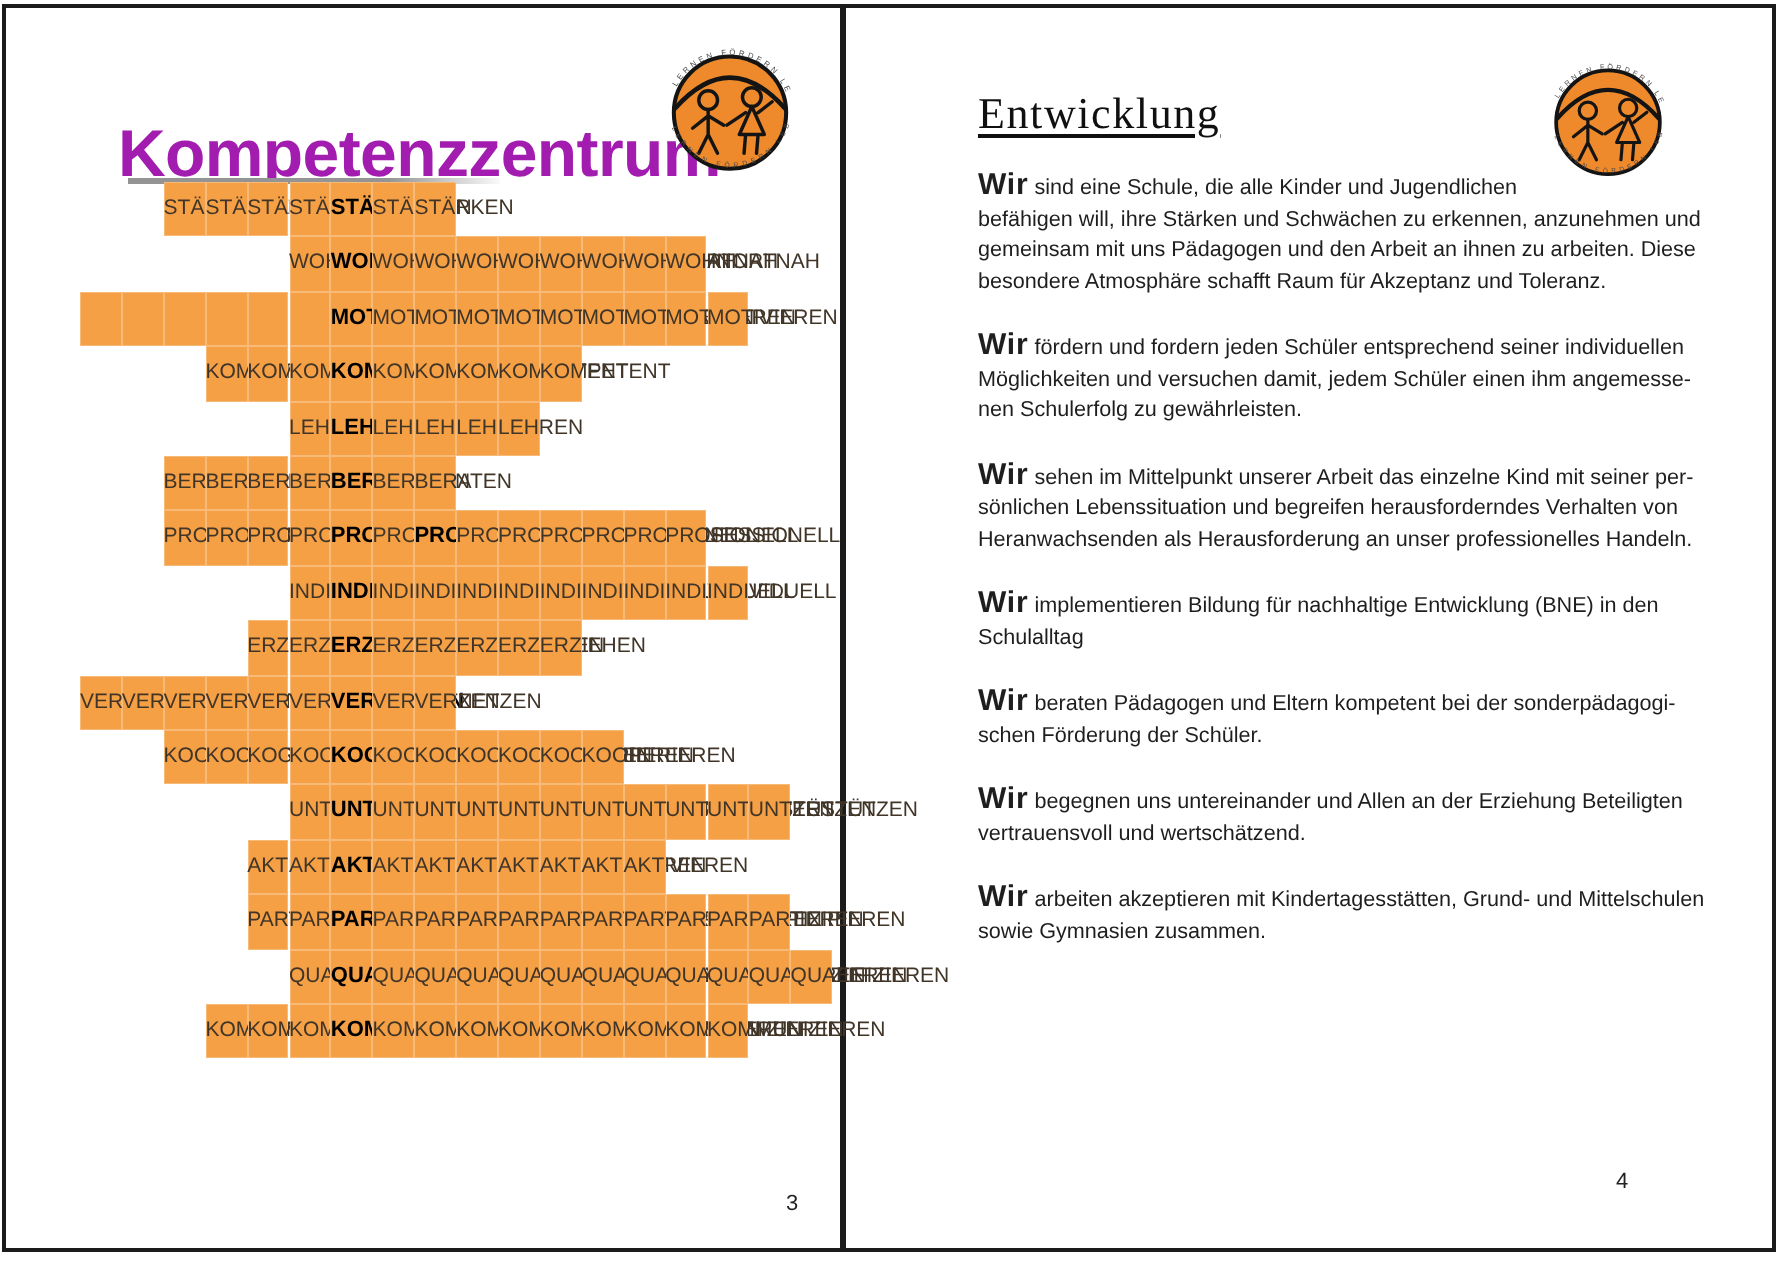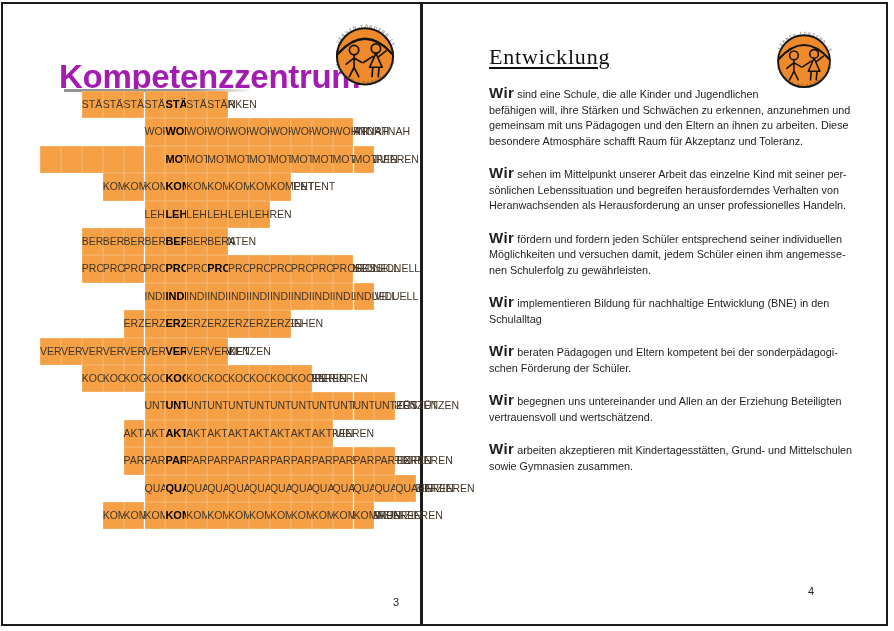--- a/index.html
+++ b/index.html
@@ -249,28 +249,28 @@
 
   <div class="rp-title">Entwicklung</div>
 
   <svg class="logo rp" viewBox="0 0 100 100">
     <use href="#lfl-logo"></use>
   </svg>
 
   <div class="rp-body" id="rp-body">
       <p class="para"><span class="lead">Wir</span> <span>sind eine Schule, die alle Kinder und Jugendlichen
 befähigen will, ihre Stärken und Schwächen zu erkennen, anzunehmen und
-gemeinsam mit uns Pädagogen und den Eltern an ihnen zu arbeiten. Diese
+gemeinsam mit uns Pädagogen und den Arbeit an ihnen zu arbeiten. Diese
 besondere Atmosphäre schafft Raum für Akzeptanz und Toleranz.</span></p>
+      <p class="para"><span class="lead">Wir</span> <span>fördern und fordern jeden Schüler entsprechend seiner individuellen
+Möglichkeiten und versuchen damit, jedem Schüler einen ihm angemesse-
+nen Schulerfolg zu gewährleisten.</span></p>
       <p class="para"><span class="lead">Wir</span> <span>sehen im Mittelpunkt unserer Arbeit das einzelne Kind mit seiner per-
 sönlichen Lebenssituation und begreifen herausforderndes Verhalten von
 Heranwachsenden als Herausforderung an unser professionelles Handeln.</span></p>
-      <p class="para"><span class="lead">Wir</span> <span>fördern und fordern jeden Schüler entsprechend seiner individuellen
-Möglichkeiten und versuchen damit, jedem Schüler einen ihm angemesse-
-nen Schulerfolg zu gewährleisten.</span></p>
       <p class="para"><span class="lead">Wir</span> <span>implementieren Bildung für nachhaltige Entwicklung (BNE) in den
 Schulalltag</span></p>
       <p class="para"><span class="lead">Wir</span> <span>beraten Pädagogen und Eltern kompetent bei der sonderpädagogi-
 schen Förderung der Schüler.</span></p>
       <p class="para"><span class="lead">Wir</span> <span>begegnen uns untereinander und Allen an der Erziehung Beteiligten
 vertrauensvoll und wertschätzend.</span></p>
       <p class="para"><span class="lead">Wir</span> <span>arbeiten akzeptieren mit Kindertagesstätten, Grund- und Mittelschulen
 sowie Gymnasien zusammen.</span></p>
     </div>
 

